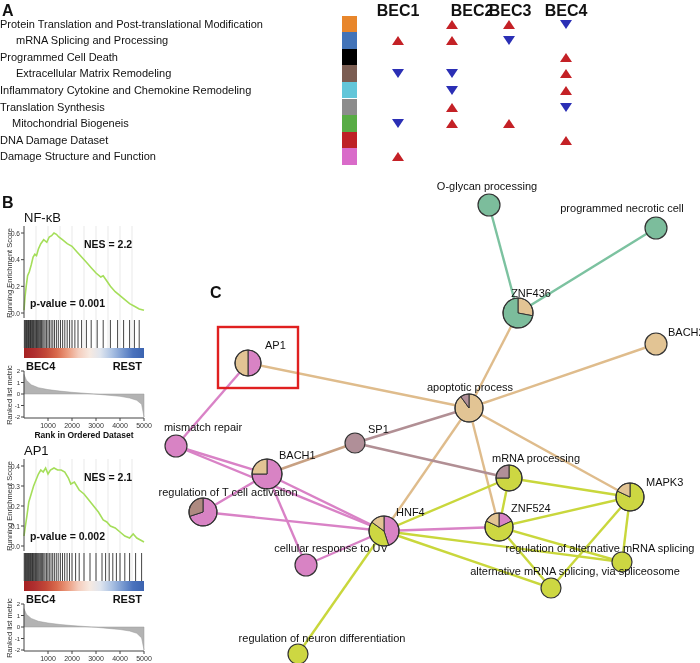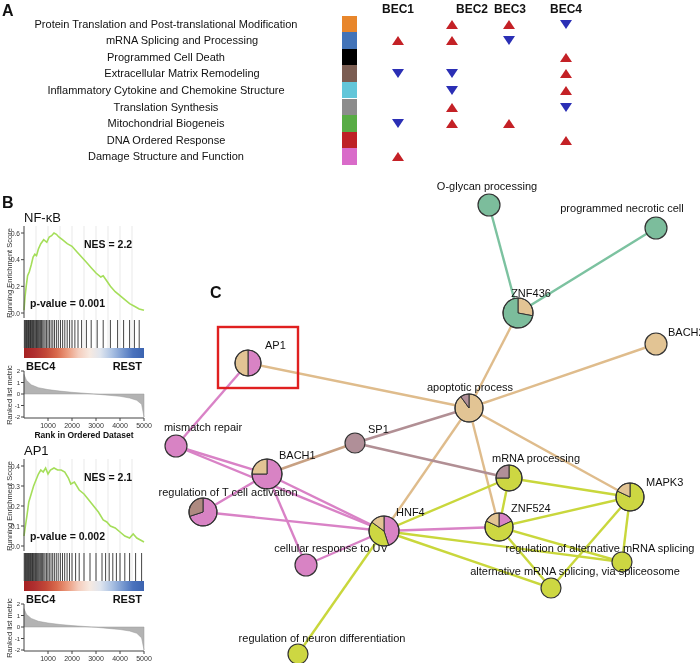--- a/index.html
+++ b/index.html
@@ -1,21 +1,21 @@
 <!DOCTYPE html>
 <html><head>
 <meta charset="utf-8">
 <style>
   html,body{margin:0;padding:0;background:#fff;}
   body{width:700px;height:663px;position:relative;overflow:hidden;
        font-family:"Liberation Sans",sans-serif;color:#111;}
   .abs{position:absolute;}
   .panel-label{font-size:16px;font-weight:bold;}
-  .pa-row-label{font-size:11px;text-align:center;white-space:nowrap;line-height:16.6px;}
-  .pa-col-header{font-size:12px;font-weight:600;text-align:center;}
+  .pa-row-label{font-size:11px;text-align:left;white-space:nowrap;line-height:16.6px;}
+  .pa-col-header{font-size:16px;font-weight:600;text-align:center;}
   .swatch{width:15px;height:16.6px;}
   .tri{width:0;height:0;position:absolute;}
   .tri-up{border-left:6px solid transparent;border-right:6px solid transparent;border-bottom:9px solid #c42126;}
   .tri-down{border-left:6px solid transparent;border-right:6px solid transparent;border-top:9px solid #2b2fb5;}
   svg text{font-family:"Liberation Sans",sans-serif;}
 </style>
 </head>
 <body>
 
 <div class="abs panel-label" style="left:2px;top:2px;">A</div>
@@ -38,34 +38,34 @@
       <div class="abs tri tri-up" style="left: 446px; top: 36.1px; border-bottom-color: rgb(196, 33, 38);"></div>
       <div class="abs tri tri-down" style="left: 503px; top: 36.1px; border-top-color: rgb(43, 47, 181);"></div>
       <div class="abs pa-row-label" style="left:0;top:48.7px;width:332px;">Programmed Cell Death</div>
       <div class="abs swatch" style="left:342px;top:48.7px;background:#000000;"></div>
       <div class="abs tri tri-up" style="left: 560px; top: 52.7px; border-bottom-color: rgb(196, 33, 38);"></div>
       <div class="abs pa-row-label" style="left:0;top:65.30000000000001px;width:332px;margin-left:16px;">Extracellular Matrix Remodeling</div>
       <div class="abs swatch" style="left:342px;top:65.30000000000001px;background:#7b5d52;"></div>
       <div class="abs tri tri-down" style="left: 392px; top: 69.3px; border-top-color: rgb(43, 47, 181);"></div>
       <div class="abs tri tri-down" style="left: 446px; top: 69.3px; border-top-color: rgb(43, 47, 181);"></div>
       <div class="abs tri tri-up" style="left: 560px; top: 69.3px; border-bottom-color: rgb(196, 33, 38);"></div>
-      <div class="abs pa-row-label" style="left:0;top:81.9px;width:332px;">Inflammatory Cytokine and Chemokine Structure</div>
+      <div class="abs pa-row-label" style="left:0;top:81.9px;width:332px;">Inflammatory Cytokine and Chemokine Remodeling</div>
       <div class="abs swatch" style="left:342px;top:81.9px;background:#62c6d9;"></div>
       <div class="abs tri tri-down" style="left: 446px; top: 85.9px; border-top-color: rgb(43, 47, 181);"></div>
       <div class="abs tri tri-up" style="left: 560px; top: 85.9px; border-bottom-color: rgb(196, 33, 38);"></div>
       <div class="abs pa-row-label" style="left:0;top:98.5px;width:332px;">Translation Synthesis</div>
       <div class="abs swatch" style="left:342px;top:98.5px;background:#8c8c8c;"></div>
       <div class="abs tri tri-up" style="left: 446px; top: 102.5px; border-bottom-color: rgb(196, 33, 38);"></div>
       <div class="abs tri tri-down" style="left: 560px; top: 102.5px; border-top-color: rgb(43, 47, 181);"></div>
-      <div class="abs pa-row-label" style="left:0;top:115.10000000000001px;width:332px;">Mitochondrial Biogeneis</div>
+      <div class="abs pa-row-label" style="left:0;top:115.10000000000001px;width:332px;padding-left:12px;">Mitochondrial Biogeneis</div>
       <div class="abs swatch" style="left:342px;top:115.10000000000001px;background:#58ac45;"></div>
       <div class="abs tri tri-down" style="left: 392px; top: 119.1px; border-top-color: rgb(43, 47, 181);"></div>
       <div class="abs tri tri-up" style="left: 446px; top: 119.1px; border-bottom-color: rgb(196, 33, 38);"></div>
       <div class="abs tri tri-up" style="left: 503px; top: 119.1px; border-bottom-color: rgb(196, 33, 38);"></div>
-      <div class="abs pa-row-label" style="left:0;top:131.70000000000002px;width:332px;">DNA Ordered Response</div>
+      <div class="abs pa-row-label" style="left:0;top:131.70000000000002px;width:332px;">DNA Damage Dataset</div>
       <div class="abs swatch" style="left:342px;top:131.70000000000002px;background:#be2126;"></div>
       <div class="abs tri tri-up" style="left: 560px; top: 135.7px; border-bottom-color: rgb(196, 33, 38);"></div>
       <div class="abs pa-row-label" style="left:0;top:148.3px;width:332px;">Damage Structure and Function</div>
       <div class="abs swatch" style="left:342px;top:148.3px;background:#d96bc9;"></div>
       <div class="abs tri tri-up" style="left: 392px; top: 152.3px; border-bottom-color: rgb(196, 33, 38);"></div>
     </div>
 </div>
 
 <div class="abs panel-label" style="left:2px;top:194px;">B</div>
 <svg class="abs" style="left:6px;top:208px;" width="152" height="234">

